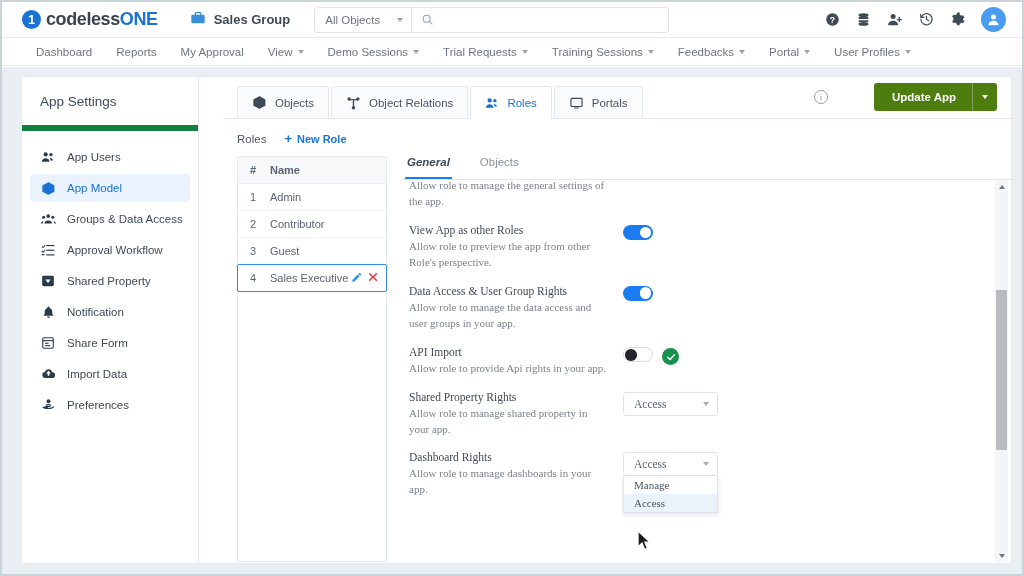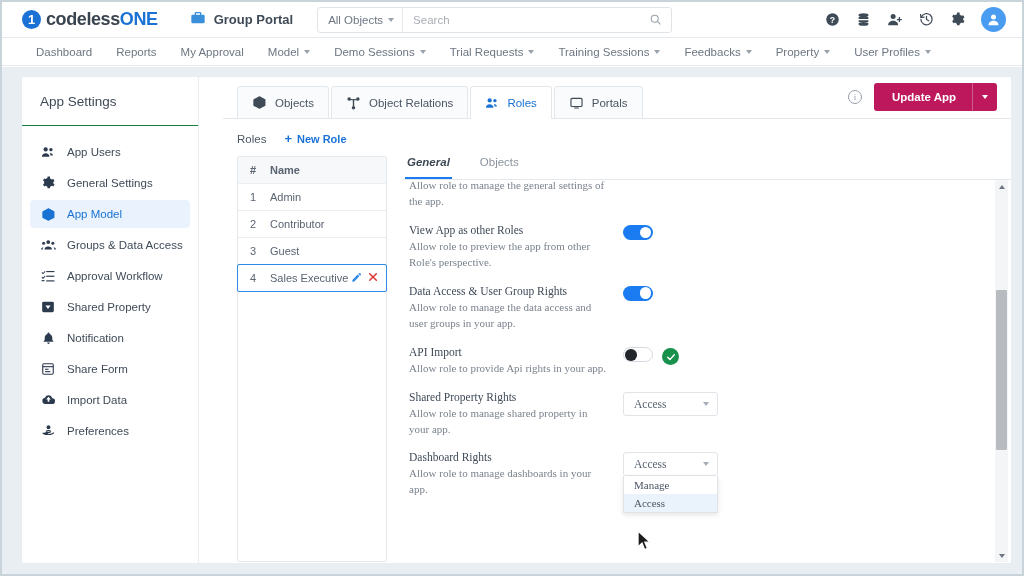--- a/index.html
+++ b/index.html
@@ -39,21 +39,21 @@
 
   .searchwrap {
     margin-left: 24px;
     display: flex; align-items: center;
     width: 355px; height: 26px;
     border: 1px solid #e0e4e9; border-radius: 3px;
     background: #fff;
   }
   .search-scope {
     font-size: 11.5px; color: #6d7682;
-    padding: 0 8px 0 10px; display: flex; align-items: center; gap: 5px;
+    padding: 0 8px 0 10px; display: flex; align-items: center; gap: 17px;
     border-right: 1px solid #e6eaee; height: 100%;
   }
   .search-input {
     flex: 1; border: 0; outline: none; height: 100%;
     font-size: 11.5px; color: #333; padding: 0 10px;
     font-family: "Liberation Sans", sans-serif; background: transparent;
   }
   .search-input::placeholder { color: #a8aeb6; }
   .search-btn { padding: 0 9px; display: flex; align-items: center; }
 
@@ -90,21 +90,21 @@
   }
 
   
   .sidebar {
     width: 177px; background: #fff; border-radius: 2px;
     border: 1px solid #e9edf1; border-right: 0;
     flex-shrink: 0;
   }
   .sidebar-title {
     font-size: 13.5px; color: #3f4a57; padding: 17px 0 16px 18px;
-    border-bottom: 1px solid #15803d;
+    border-bottom: 6px solid #15803d;
   }
   .side-list { padding-top: 9px; }
   .side-item {
     display: flex; align-items: center; gap: 11px;
     height: 28px; margin: 3px 8px 3px 8px;
     padding-left: 10px; border-radius: 4px;
     font-size: 11.5px; color: #3f4a57; cursor: pointer;
   }
   .side-item.active { background: #e9f2fd; color: #1a73d4; }
   .side-icon { width: 16px; display: flex; align-items: center; justify-content: center; color: #2c3a4e; }
@@ -139,23 +139,23 @@
     margin-left: auto; display: flex; align-items: center; gap: 12px;
     padding-bottom: 7px;
   }
   .info-circle {
     width: 14px; height: 14px; border-radius: 50%;
     border: 1.3px solid #98a0aa; color: #98a0aa;
     font-size: 9px; display: flex; align-items: center; justify-content: center;
     font-family: "Liberation Serif", serif;
   }
   .update-btn {
-    display: flex; align-items: center; background: #be185d;
+    display: flex; align-items: center; background: #4d7c0f;
     color: #fff; font-size: 11.5px; font-weight: bold;
-    border-radius: 3px; height: 28px; cursor: pointer;
+    border-radius: 3px; height: 28px; cursor: pointer; margin-left: 34px;
   }
   .update-btn .lbl { padding: 0 16px 0 18px; }
   .update-btn .div { width: 1px; height: 100%; background: rgba(255,255,255,.3); }
   .update-btn .arw { padding: 0 9px; display: flex; align-items: center; }
   .wcaret {
     width: 0; height: 0;
     border-left: 3.5px solid transparent; border-right: 3.5px solid transparent;
     border-top: 4px solid #fff;
   }
 
@@ -282,29 +282,28 @@
       <div class="brand-mark">1</div>
       <div class="brand-text"><span class="b1">codeless</span><span class="b2">ONE</span></div>
     </div>
 
     <div class="portal">
       <span>
         <svg width="16" height="16" viewBox="0 0 24 24" fill="#3a8fdb">
             <path d="M9 3h6a2 2 0 0 1 2 2v2h3a2 2 0 0 1 2 2v9a2 2 0 0 1-2 2H4a2 2 0 0 1-2-2V9a2 2 0 0 1 2-2h3V5a2 2 0 0 1 2-2zm0 4h6V5H9v2z"></path>
           </svg>
       </span>
-      <span class="portal-label">Group Portal</span>
+      <span class="portal-label">Sales Group</span>
     </div>
 
     <div class="searchwrap">
       <div class="search-scope">
         <span>All Objects</span>
         <span class="caret"></span>
       </div>
-      <input class="search-input" placeholder="Search" style="">
       <div class="search-btn">
         <svg width="13" height="13" viewBox="0 0 24 24" fill="none" stroke="#9aa2ac" stroke-width="2">
             <circle cx="10.5" cy="10.5" r="6.5"></circle>
             <line x1="15.5" y1="15.5" x2="21" y2="21"></line>
           </svg>
       </div>
     </div>
 
     <div class="top-icons">
       <span class="ticon">
@@ -353,41 +352,41 @@
       <div class="menu-item">
         <span>Dashboard</span>
       </div>
       <div class="menu-item">
         <span>Reports</span>
       </div>
       <div class="menu-item">
         <span>My Approval</span>
       </div>
       <div class="menu-item">
-        <span>Model</span>
+        <span>View</span>
         <span class="caret"></span>
       </div>
       <div class="menu-item">
         <span>Demo Sessions</span>
         <span class="caret"></span>
       </div>
       <div class="menu-item">
         <span>Trial Requests</span>
         <span class="caret"></span>
       </div>
       <div class="menu-item">
         <span>Training Sessions</span>
         <span class="caret"></span>
       </div>
       <div class="menu-item">
         <span>Feedbacks</span>
         <span class="caret"></span>
       </div>
       <div class="menu-item">
-        <span>Property</span>
+        <span>Portal</span>
         <span class="caret"></span>
       </div>
       <div class="menu-item">
         <span>User Profiles</span>
         <span class="caret"></span>
       </div>
     </div>
 
   <div class="body-area">
 
@@ -397,28 +396,20 @@
           <div class="side-item">
             <span class="side-icon">
               <svg width="14" height="14" viewBox="0 0 24 24" fill="currentColor">
                 <circle cx="8" cy="7.5" r="3.6"></circle>
                 <circle cx="17" cy="8" r="2.9"></circle>
                 <path d="M1.5 20c0-3.6 2.9-5.7 6.5-5.7s6.5 2.1 6.5 5.7H1.5z"></path>
                 <path d="M15.2 13.6c2.9.2 5.3 1.9 5.3 4.6h-4.3c0-1.8-.4-3.3-1-4.6z"></path>
               </svg>
             </span>
             <span>App Users</span>
-          </div>
-          <div class="side-item">
-            <span class="side-icon">
-              <svg width="14" height="14" viewBox="0 0 24 24" fill="currentColor">
-                <path d="M12 8.2a3.8 3.8 0 1 0 0 7.6 3.8 3.8 0 0 0 0-7.6zm9.2 3.8c0-.6-.06-1.2-.16-1.75l2.1-1.6-2-3.5-2.5 1a8.9 8.9 0 0 0-3-1.75L15.3.8h-4l-.34 2.6a8.9 8.9 0 0 0-3 1.75l-2.5-1-2 3.5 2.1 1.6c-.1.55-.16 1.15-.16 1.75s.06 1.2.16 1.75l-2.1 1.6 2 3.5 2.5-1a8.9 8.9 0 0 0 3 1.75l.34 2.6h4l.34-2.6a8.9 8.9 0 0 0 3-1.75l2.5 1 2-3.5-2.1-1.6c.1-.55.16-1.15.16-1.75z"></path>
-              </svg>
-            </span>
-            <span>General Settings</span>
           </div>
           <div class="side-item active">
             <span class="side-icon">
               <svg width="15" height="15" viewBox="0 0 24 24">
                 <path d="M12 2 21.5 7v10L12 22 2.5 17V7z" fill="currentColor"></path>
                 <path d="M12 2 21.5 7 12 12 2.5 7z" fill="currentColor" opacity=".62"></path>
                 <path d="M12 12v10L2.5 17V7z" fill="currentColor" opacity=".85"></path>
               </svg>
             </span>
             <span>App Model</span>

